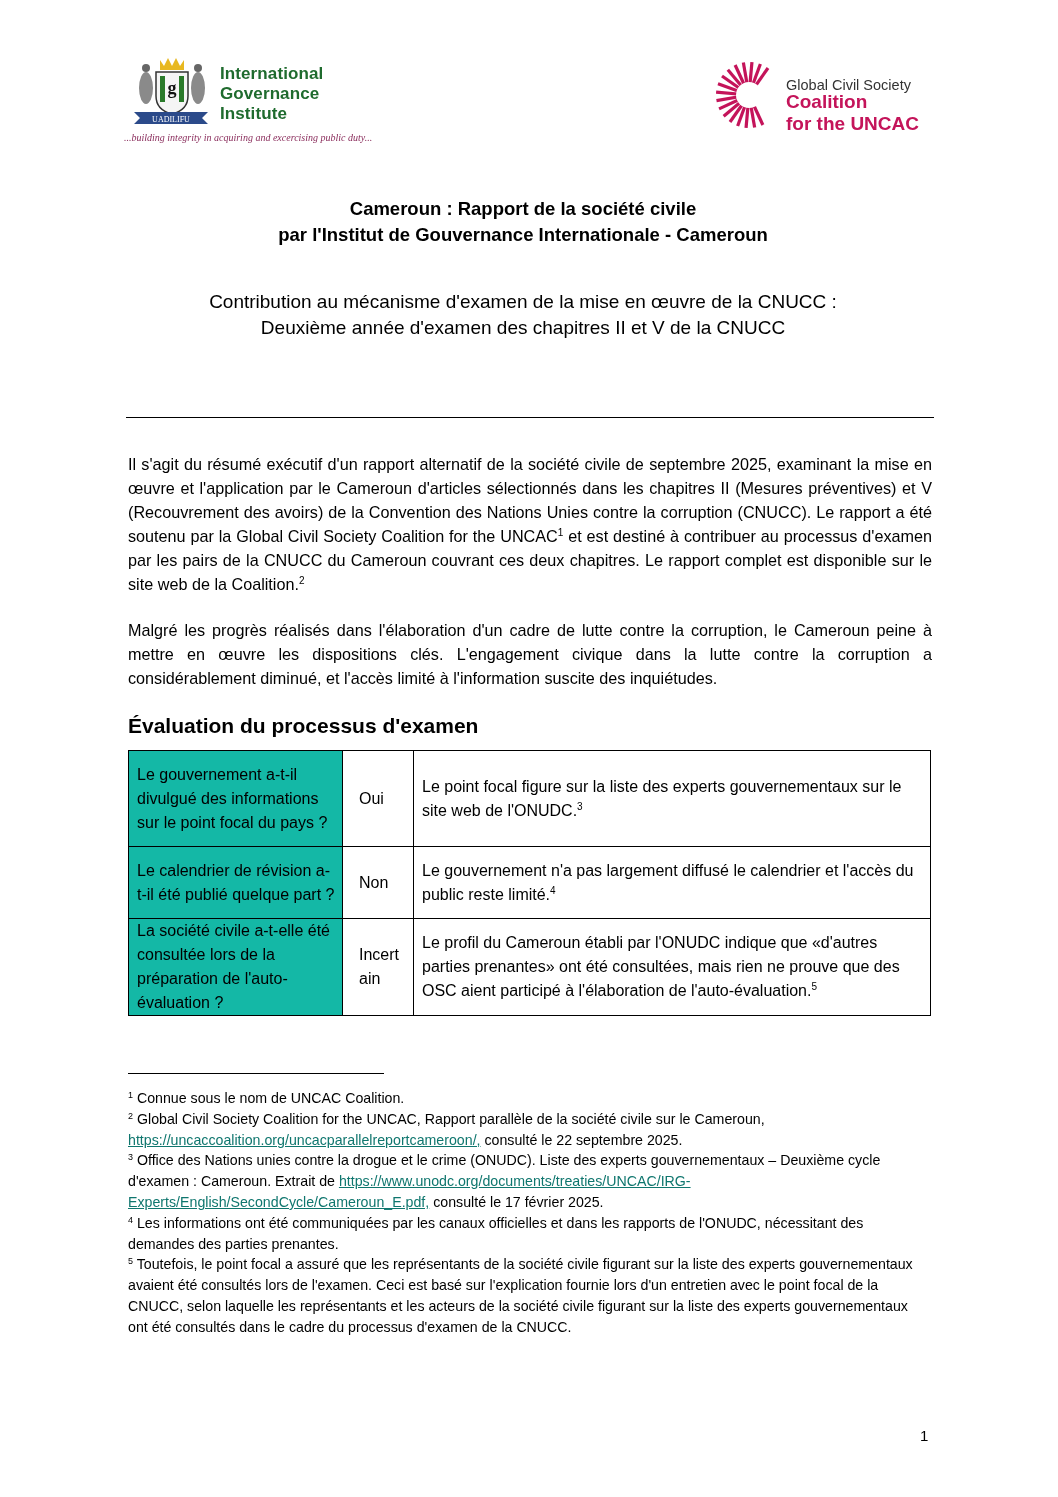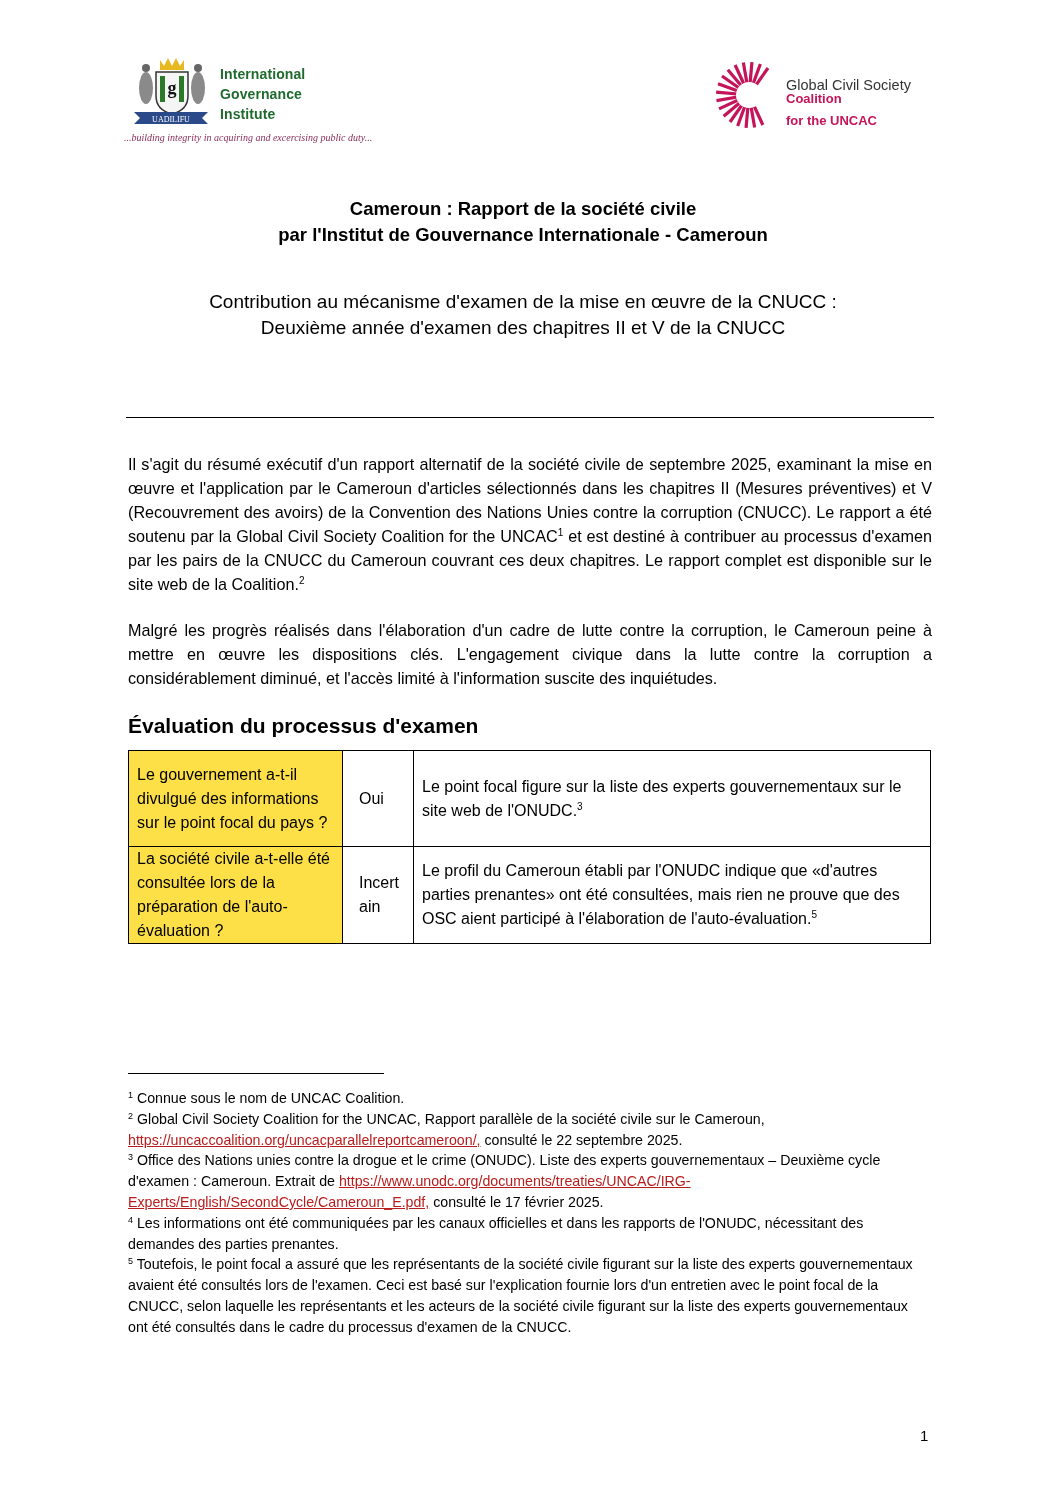--- a/index.html
+++ b/index.html
@@ -4,29 +4,29 @@
 <style>
   html, body { margin: 0; padding: 0; background: #ffffff; }
   body { width: 1058px; height: 1497px; position: relative; overflow: hidden;
          font-family: "Liberation Sans", sans-serif; color: #000; }
   .page { position: absolute; left: 0; top: 0; width: 1058px; height: 1497px; }
 
   
   .igi-logo { position: absolute; left: 124px; top: 54px; width: 230px; height: 100px; }
   .igi-crest { position: absolute; left: 6px; top: 2px; width: 82px; height: 70px; }
   .igi-name { position: absolute; left: 96px; top: 10px; font-weight: bold; color: #1f6b2e;
-              font-size: 14px; line-height: 20px; letter-spacing: 0.1px; }
+              font-size: 17px; line-height: 20px; letter-spacing: 0.1px; }
   .igi-tagline { position: absolute; left: 0; top: 78px; font-family: "Liberation Serif", serif;
                  font-style: italic; color: #8a2d5c; font-size: 10px; white-space: nowrap; }
 
   .uncac-logo { position: absolute; left: 716px; top: 62px; width: 220px; height: 80px; }
   .uncac-sun { position: absolute; left: 0; top: 0; width: 66px; height: 66px; }
   .uncac-line1 { position: absolute; left: 70px; top: 15px; color: #333; font-size: 14.5px; white-space: nowrap; }
   .uncac-line2, .uncac-line3 { position: absolute; left: 70px; color: #c4145a; font-weight: bold;
-                               font-size: 13px; white-space: nowrap; }
+                               font-size: 19px; white-space: nowrap; }
   .uncac-line2 { top: 29px; }
   .uncac-line3 { top: 51px; }
 
   
   .title { position: absolute; left: 0; width: 1046px; text-align: center; }
   .title-bold { font-weight: bold; font-size: 18.5px; line-height: 26px; }
   .title-sub { font-size: 19px; line-height: 26px; }
   .t1 { top: 196px; }
   .t2 { top: 289px; }
   .t3 { top: 366px; }
@@ -39,30 +39,30 @@
   .p1 { top: 452px; }
   .p2 { top: 618px; }
   sup { font-size: 10px; line-height: 0; vertical-align: 6px; }
 
   .section-heading { position: absolute; left: 128px; top: 714px; font-weight: bold; font-size: 21px; }
 
   
   .eval-table { position: absolute; left: 128px; top: 750px; width: 803px; border-collapse: collapse;
                 font-size: 16px; line-height: 24px; }
   .eval-table td { border: 1px solid #000; padding: 0 6px 0 8px; vertical-align: middle; }
-  .eval-table td.q { background: #fde047; width: 199px; }
+  .eval-table td.q { background: #14b8a6; width: 199px; }
   .eval-table td.a { width: 48px; padding-left: 16px; padding-right: 6px; }
   .eval-table td.c { }
 
   
   .fn-rule { position: absolute; left: 128px; top: 1073px; width: 256px; height: 0; border-top: 1px solid #000; }
   .footnotes { position: absolute; left: 128px; top: 1088px; width: 790px; font-size: 14.2px; line-height: 20.8px; }
   .footnotes p { margin: 0; }
   .footnotes sup { font-size: 9px; vertical-align: 5px; }
-  a.fn-link { color: #b91c1c; text-decoration: underline; }
+  a.fn-link { color: #0f766e; text-decoration: underline; }
 
   .page-number { position: absolute; left: 920px; top: 1427px; font-size: 15px; }
 </style>
 </head>
 <body>
 
 <div class="page">
 
   <div class="igi-logo">
     <svg class="igi-crest" viewBox="0 0 82 70">
@@ -135,20 +135,25 @@
 
   <div class="section-heading">Évaluation du processus d'examen</div>
 
   <table class="eval-table">
     <tbody>
         <tr style="height:96px">
       <td class="q">Le gouvernement a-t-il divulgué des informations sur le point focal du pays ?</td>
       <td class="a">Oui</td>
       <td class="c"><span>Le point focal figure sur la liste des experts gouvernementaux sur le site web de l'ONUDC.</span><sup>3</sup></td>
     </tr>
+    <tr style="height:72px">
+      <td class="q">Le calendrier de révision a-t-il été publié quelque part ?</td>
+      <td class="a">Non</td>
+      <td class="c"><span>Le gouvernement n'a pas largement diffusé le calendrier et l'accès du public reste limité.</span><sup>4</sup></td>
+    </tr>
     <tr style="height:96px">
       <td class="q">La société civile a-t-elle été consultée lors de la préparation de l'auto-évaluation ?</td>
       <td class="a" style="word-break:break-all">Incert ain</td>
       <td class="c"><span>Le profil du Cameroun établi par l'ONUDC indique que «d'autres parties prenantes» ont été consultées, mais rien ne prouve que des OSC aient participé à l'élaboration de l'auto-évaluation.</span><sup>5</sup></td>
     </tr>
   </tbody>
     </table>
 
   <div class="fn-rule"></div>
   <div class="footnotes">

